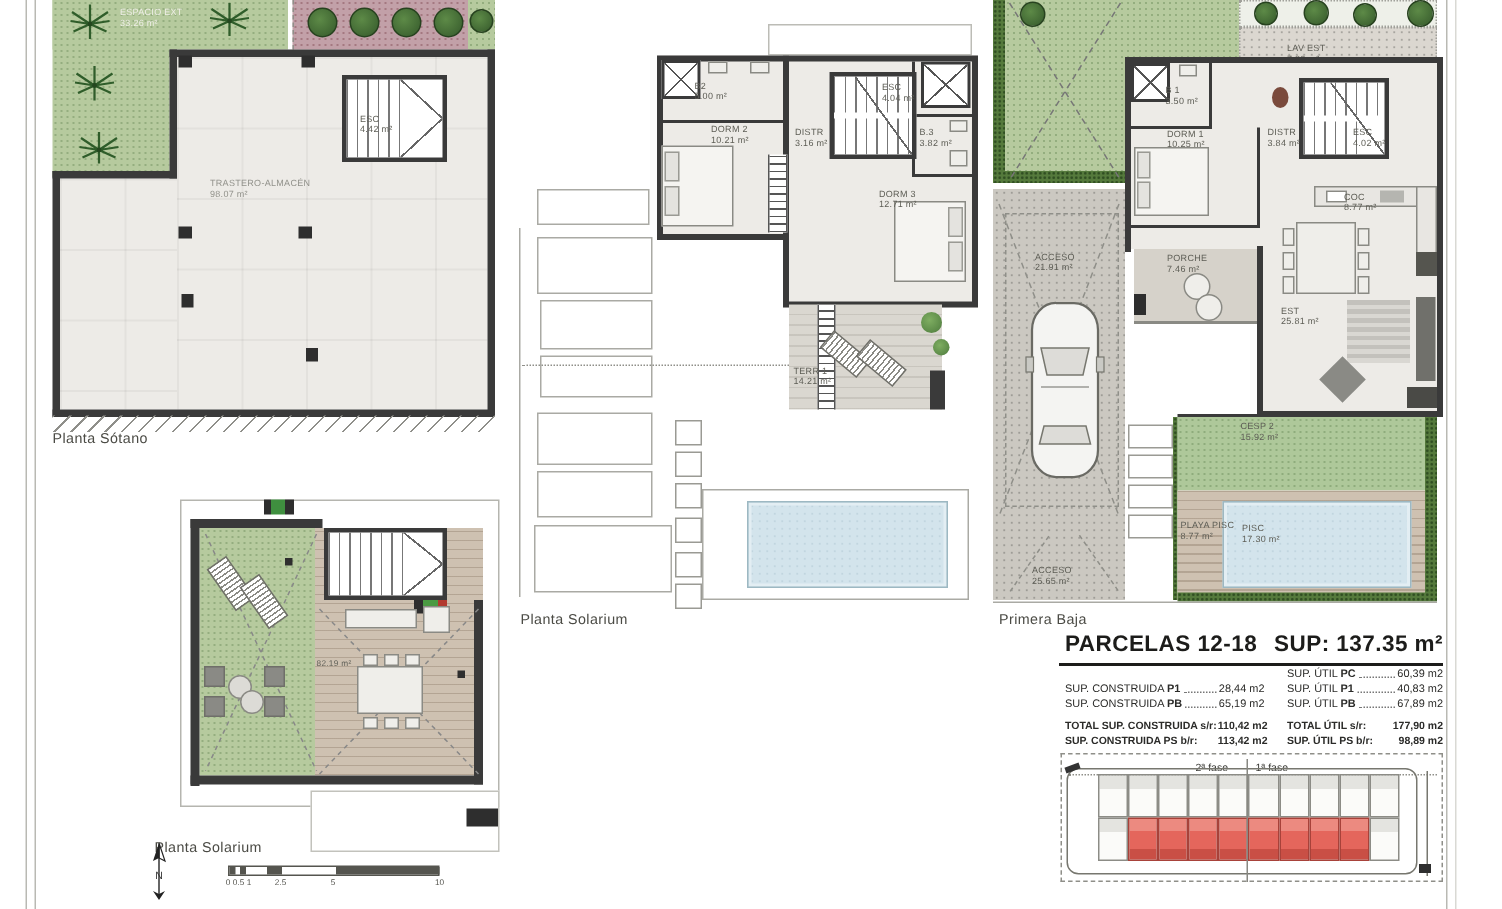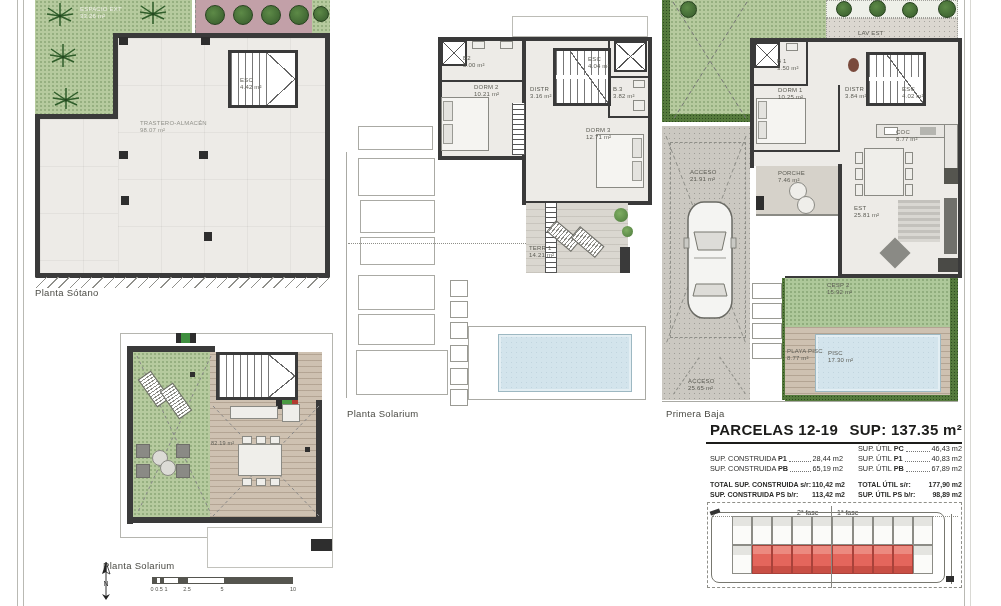--- a/index.html
+++ b/index.html
@@ -457,39 +457,39 @@
     </div>
     <div class="tick" style="left:152px;top:586px">0</div>
     <div class="tick" style="left:159px;top:586px">0.5</div>
     <div class="tick" style="left:166px;top:586px">1</div>
     <div class="tick" style="left:187px;top:586px">2.5</div>
     <div class="tick" style="left:222px;top:586px">5</div>
     <div class="tick" style="left:293px;top:586px">10</div>
   </div>
 
   <div>
-    <div class="sum-title" style="left:710px;top:421px">PARCELAS 12-19</div>
+    <div class="sum-title" style="left:710px;top:421px">PARCELAS 12-18</div>
     <div class="sum-title" style="left:832px;top:421px;width:130px;text-align:right">SUP: 137.35 m²</div>
     <div class="a" style="left:706px;top:442px;width:256px;height:2px;background:#1c1c1a"></div>
 
     <div class="sum-row" style="left:710px;top:454px;width:133px">
       <span><span>SUP. CONSTRUIDA </span><b>P1</b></span>
       <span class="lead"></span>
       <span>28,44 m2</span>
     </div>
     <div class="sum-row" style="left:710px;top:464px;width:133px">
       <span><span>SUP. CONSTRUIDA </span><b>PB</b></span>
       <span class="lead"></span>
       <span>65,19 m2</span>
     </div>
 
     <div class="sum-row" style="left:858px;top:444px;width:104px">
       <span><span>SUP. ÚTIL </span><b>PC</b></span>
       <span class="lead"></span>
-      <span>46,43 m2</span>
+      <span>60,39 m2</span>
     </div>
     <div class="sum-row" style="left:858px;top:454px;width:104px">
       <span><span>SUP. ÚTIL </span><b>P1</b></span>
       <span class="lead"></span>
       <span>40,83 m2</span>
     </div>
     <div class="sum-row" style="left:858px;top:464px;width:104px">
       <span><span>SUP. ÚTIL </span><b>PB</b></span>
       <span class="lead"></span>
       <span>67,89 m2</span>

